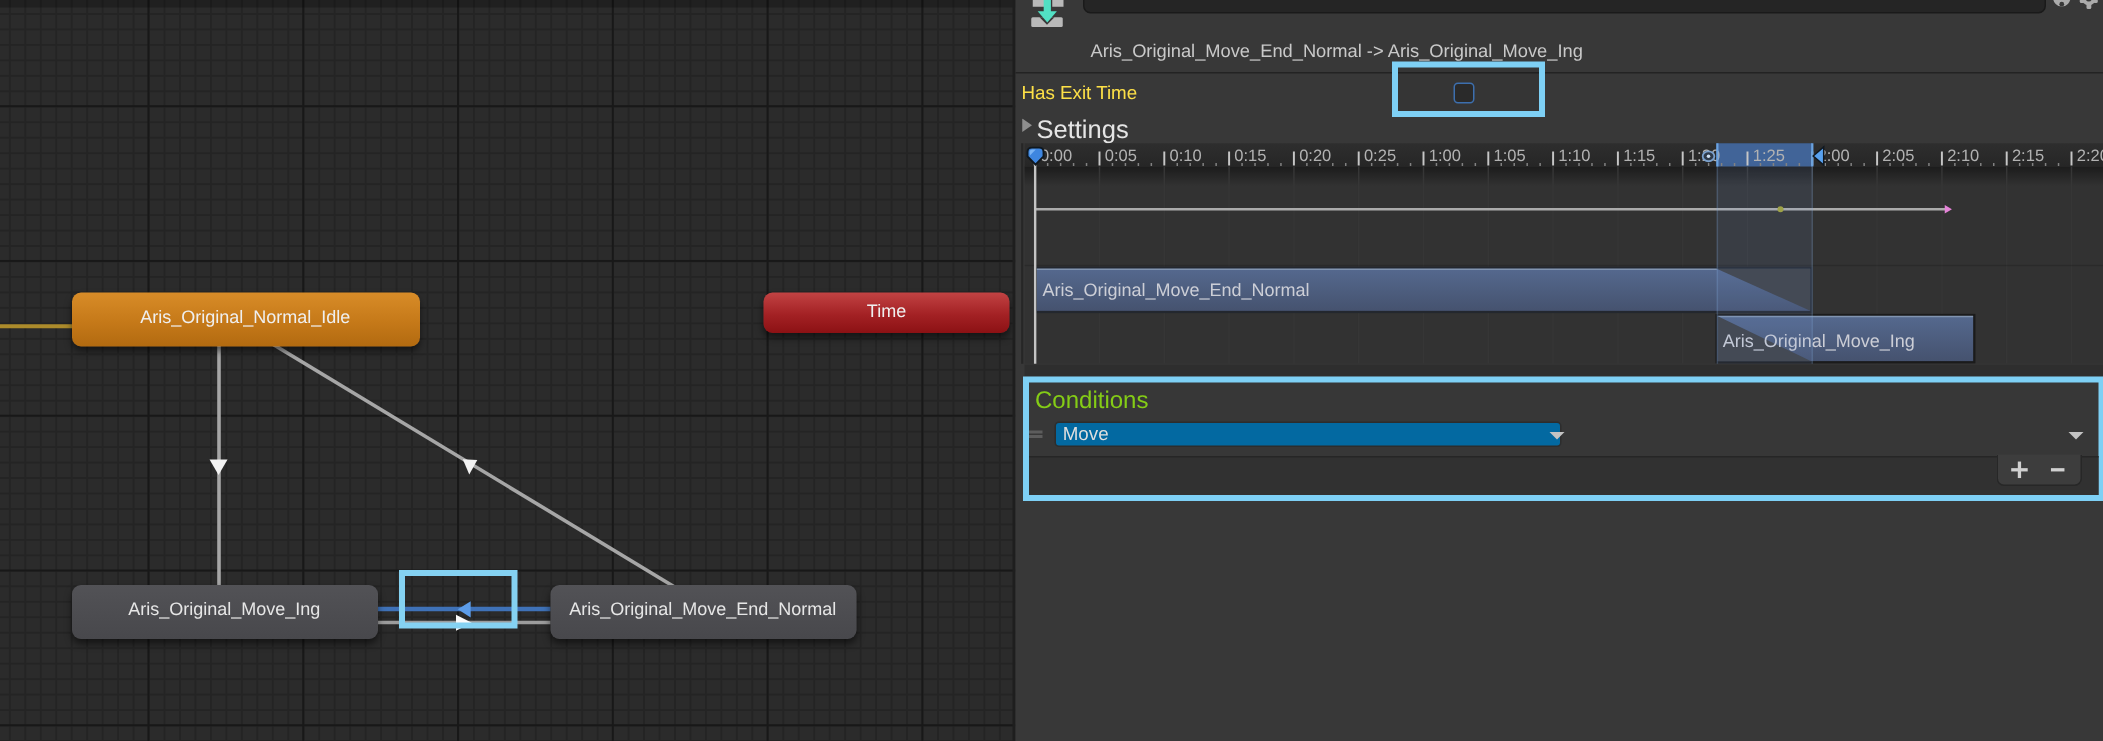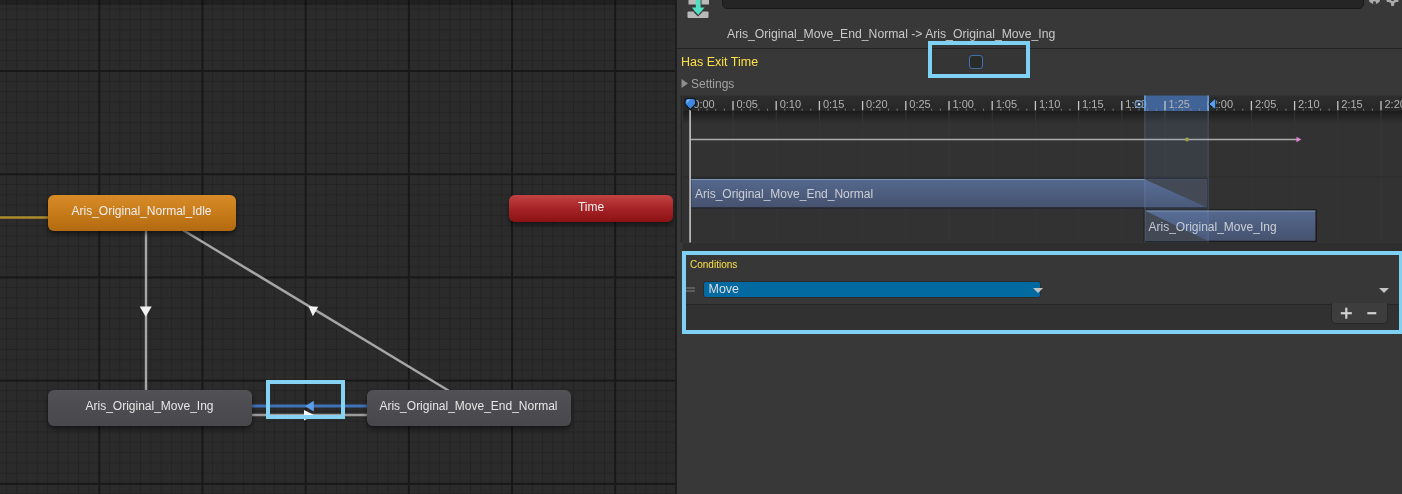--- a/index.html
+++ b/index.html
@@ -15,47 +15,47 @@
       linear-gradient(#242424 1px, transparent 1px),
       linear-gradient(90deg,#242424 1px, transparent 1px);
     background-size:103.2px 103.2px,103.2px 103.2px,10.32px 10.32px,10.32px 10.32px;
     background-position:0px 70.1px,98.3px 0px,0px 8.68px,5.92px 0px;}
   #graph .topshade{left:0;top:0;width:677px;height:5px;background:rgba(0,0,0,0.25);}
   #pborder{left:675px;top:0;width:2px;height:494px;background:#1e1e1e;}
   .node{display:flex;align-items:center;justify-content:center;
         border-radius:6px;font-size:12px;color:#efefef;
         padding-bottom:4px;box-sizing:border-box;
         box-shadow:0 3px 5px rgba(0,0,0,0.5);}
-  #n-idle{left:47.5px;top:195px;width:188px;height:36px;
+  #n-idle{left:47.5px;top:195px;width:232px;height:36px;
         background:linear-gradient(180deg,#d88c28 0%,#c57919 55%,#b26a10 100%);}
   #n-exit{left:509px;top:195px;width:164px;height:27px;
         background:linear-gradient(180deg,#c24343 0%,#a32124 55%,#8c1114 100%);}
   #n-move{left:47.5px;top:390px;width:204px;height:36px;
         background:linear-gradient(180deg,#525256 0%,#48484c 100%);color:#e6e6e6;}
   #n-end{left:366.5px;top:390px;width:204px;height:36px;
         background:linear-gradient(180deg,#525256 0%,#48484c 100%);color:#e6e6e6;}
   #selbox{left:265.5px;top:379.5px;width:79px;height:39px;
         border:4.5px solid #85d2f2;box-sizing:border-box;}
   
   #insp{left:677px;top:0;width:616px;height:494px;background:#383838;}
   #insp .divider{left:0;top:48px;width:725px;height:1px;background:#232323;}
   #topfield{left:45px;top:-9px;width:640px;height:16px;background:#252525;
         border:1px solid #1a1a1a;border-radius:5px;}
   #title{left:50px;top:26.5px;font-size:12.2px;color:#c9c9c9;}
   #hasexit{left:4px;top:55px;font-size:12.5px;color:#fde047;}
   #chkhl{left:251px;top:41px;width:102px;height:37px;border:4px solid #7ed0f5;
         box-sizing:border-box;background:rgba(0,0,0,0.05);}
   #chk{left:292px;top:55px;width:14px;height:14px;box-sizing:border-box;
         background:#2a2a2a;border:1.5px solid #3d6fae;border-radius:3px;}
-  #settings{left:14px;top:76.5px;font-size:12px;color:#a3a3a3;}
+  #settings{left:14px;top:76.5px;font-size:17px;color:#e5e5e5;}
   #gapstrip{left:6px;top:242.5px;width:719px;height:8.5px;background:#2e2e2e;}
   
   #cond{left:5px;top:251px;width:721px;height:83px;border:4.5px solid #7ed0f5;
         box-sizing:border-box;background:#373737;overflow:hidden;}
-  #cond .hdr{left:4px;top:4px;font-size:10px;color:#fde047;}
+  #cond .hdr{left:4px;top:4px;font-size:16px;color:#84cc16;}
   #cond .foot{left:0px;top:48.5px;width:716px;height:26px;background:#313131;
         border-top:1px solid #262626;}
   #cond .tab{left:644.5px;top:48px;width:57.5px;height:20.5px;background:#3d3d3d;
         border:1px solid #272727;border-top:none;border-radius:0 0 5px 5px;box-sizing:border-box;}
   .dd{position:absolute;top:26px;height:16.5px;background:#0369a1;border:1px solid #2d2d2d;border-radius:3px;
         font-size:12.5px;color:#dedede;line-height:14.5px;padding-left:5px;box-sizing:border-box;}
   #dd1{left:16.5px;width:338px;}
   #dd2{left:364.5px;width:338px;}
   .ddarr{position:absolute;top:6px;width:0;height:0;border-left:5px solid transparent;
         border-right:5px solid transparent;border-top:5.5px solid #c3c3c3;}

